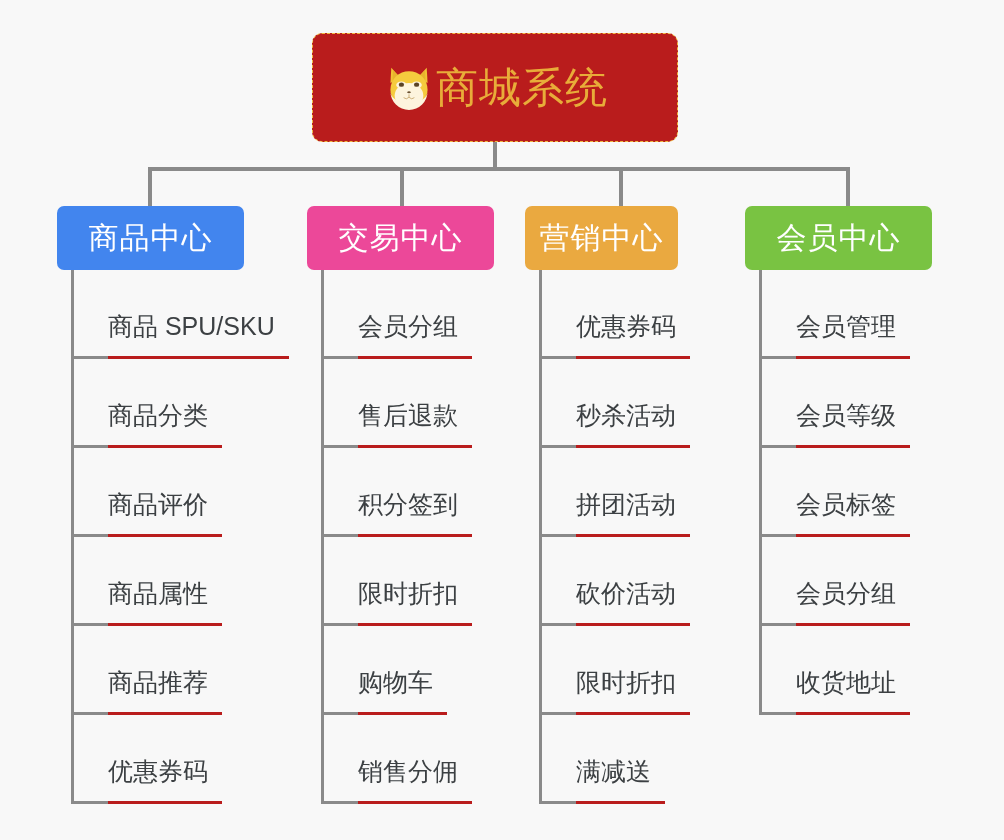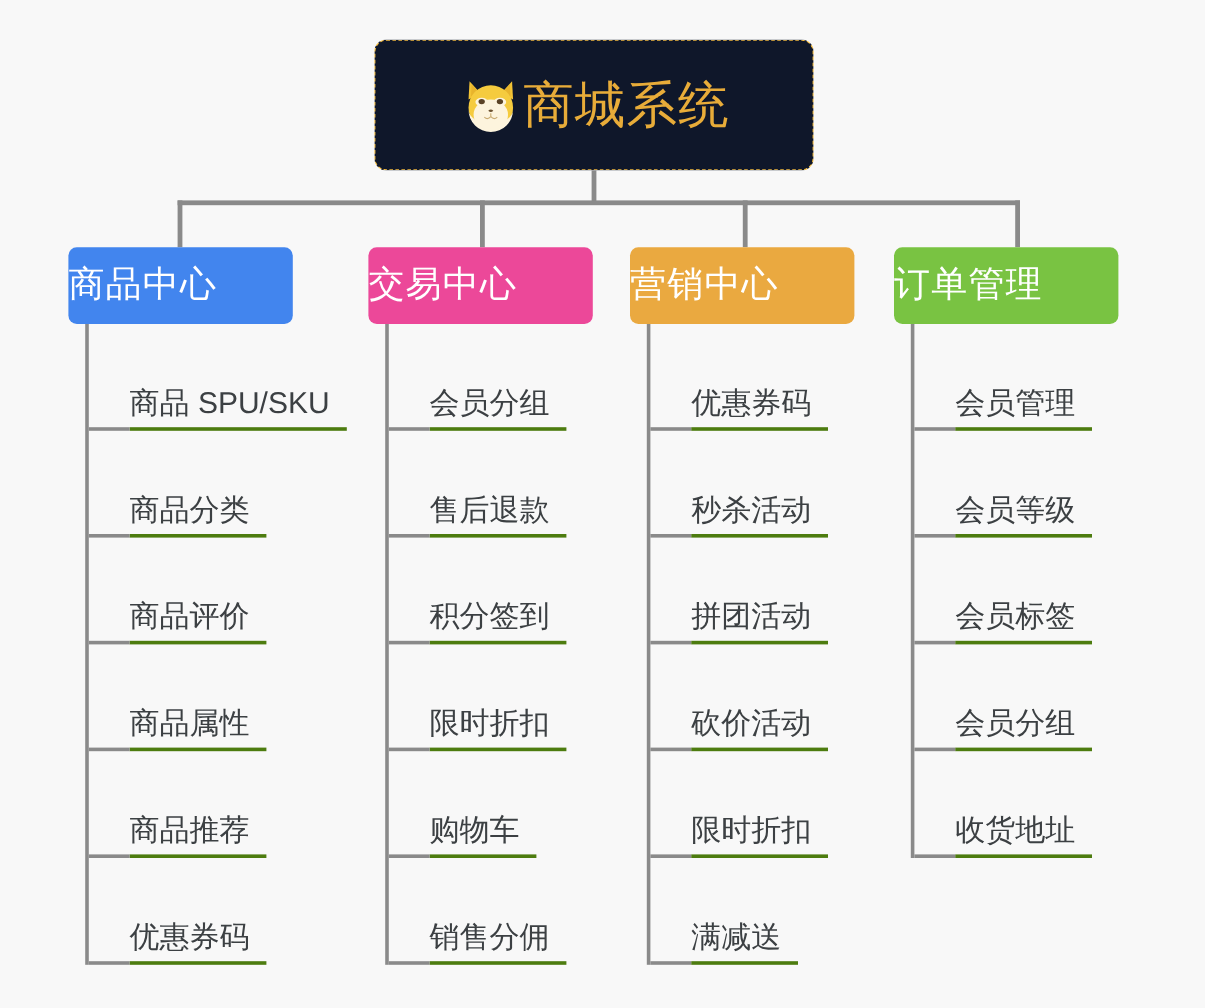--- a/index.html
+++ b/index.html
@@ -20,21 +20,21 @@
   }
 
   
   .root-node {
     position: absolute;
     left: 312px;
     top: 33px;
     width: 366px;
     height: 109px;
     box-sizing: border-box;
-    background: #0f172a;
+    background: #b91c1c;
     border: 1.5px dashed #f0b93f;
     border-radius: 10px;
     display: flex;
     align-items: center;
     justify-content: center;
   }
   .root-emoji {
     width: 54px;
     height: 54px;
     flex: 0 0 auto;
@@ -83,55 +83,56 @@
   .col-1 { left: 57px;  width: 240px; }
   .col-2 { left: 307px; width: 212px; }
   .col-3 { left: 525px; width: 212px; }
   .col-4 { left: 745px; width: 215px; }
 
   .cat-box {
     height: 64px;
     border-radius: 7px;
     display: flex;
     align-items: center;
+    justify-content: center;
     color: #ffffff;
     font-size: 30px;
     letter-spacing: 1px;
     line-height: 1;
     white-space: nowrap;
     box-sizing: border-box;
   }
   .cat-1 { background: #4285ee; width: 187px; }
   .cat-2 { background: #ec4899; width: 187px; }
-  .cat-3 { background: #eaa940; width: 187px; }
+  .cat-3 { background: #eaa940; width: 153px; }
   .cat-4 { background: #79c342; width: 187px; }
 
   
   .leaf-list {
     position: relative;
     margin-left: 14px;
     padding-left: 0;
     border-left: 3px solid #8a8a8a;
   }
   .leaf-item {
     position: relative;
     height: 89px;
     display: flex;
     align-items: flex-end;
     box-sizing: border-box;
   }
   .leaf-label {
     display: inline-block;
     margin-left: 34px;
-    padding: 0 14px 6px 0;
+    padding: 0 14px 16px 0;
     font-size: 25px;
     color: #3c4043;
     line-height: 1.1;
     white-space: nowrap;
-    border-bottom: 3px solid #4d7c0f;
+    border-bottom: 3px solid #b91c1c;
     position: relative;
   }
   
   .leaf-label::before {
     content: "";
     position: absolute;
     left: -34px;
     bottom: -3px;
     width: 34px;
     height: 3px;
@@ -244,21 +245,21 @@
           <span class="leaf-label">限时折扣</span>
         </div>
       <div class="leaf-item">
           <span class="leaf-label">满减送</span>
         </div>
     </div>
   </div>
 
   <div class="column col-4">
     <div class="cat-box cat-4">
-      <span>订单管理</span>
+      <span>会员中心</span>
     </div>
     <div class="leaf-list">
       <div class="leaf-item">
           <span class="leaf-label">会员管理</span>
         </div>
       <div class="leaf-item">
           <span class="leaf-label">会员等级</span>
         </div>
       <div class="leaf-item">
           <span class="leaf-label">会员标签</span>

